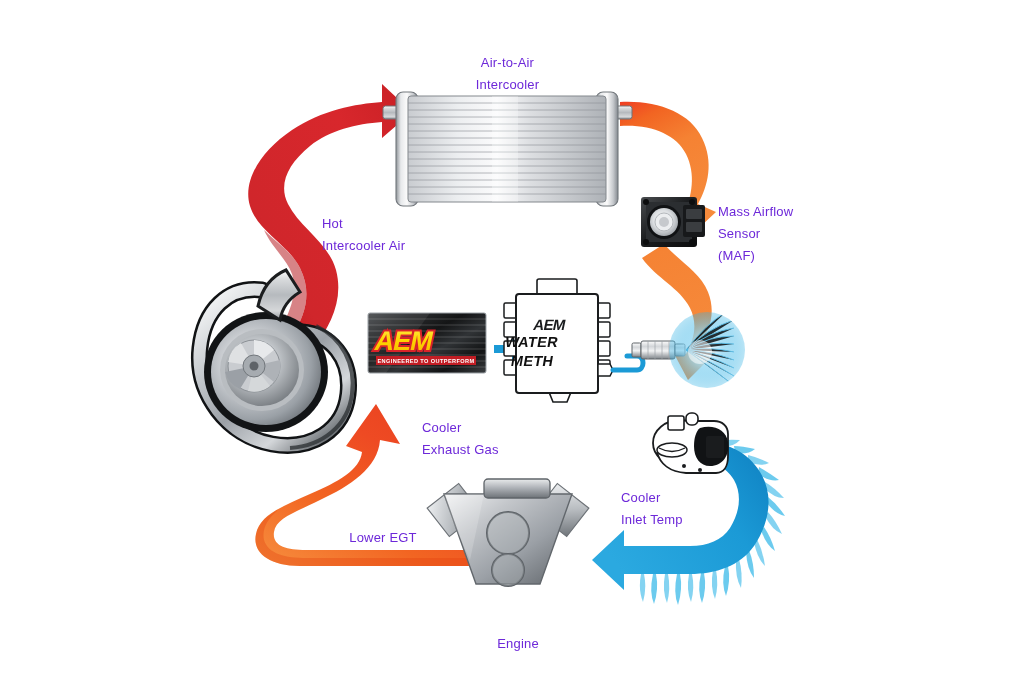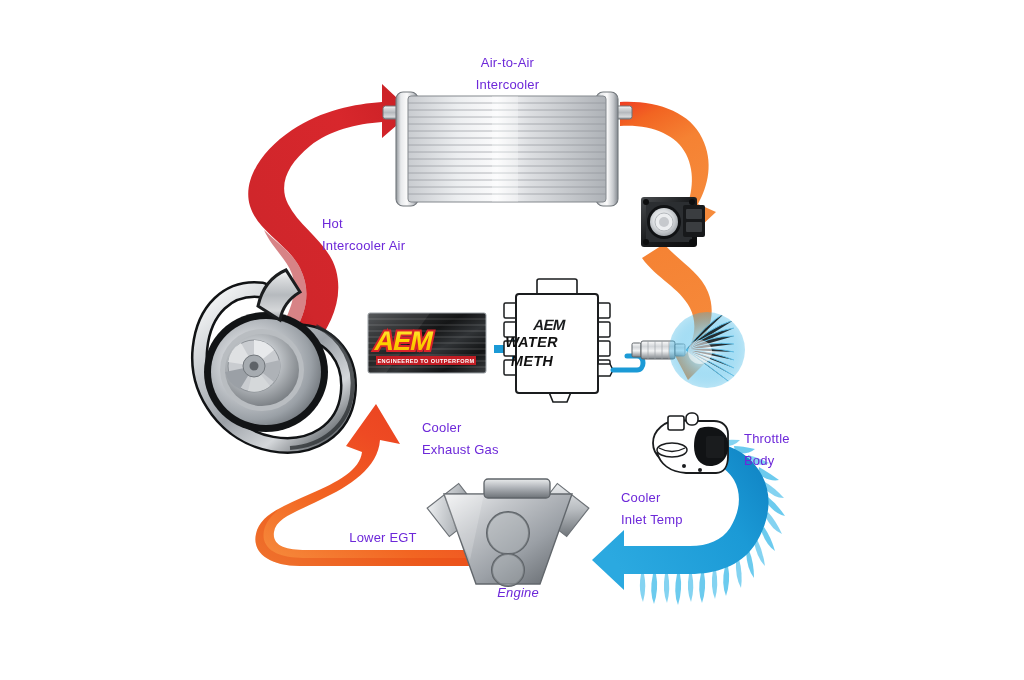--- a/index.html
+++ b/index.html
@@ -474,27 +474,28 @@
   </g>
 
 </svg>
 
 <div class="lbl center" style="left: 440px; top: 52px; width: 135px; white-space: pre;">Air-to-Air
 Intercooler</div>
 
 <div class="lbl" style="left: 322px; top: 213px; width: 180px; white-space: pre;">Hot
 Intercooler Air</div>
 
-
-<div class="lbl" style="left: 744px; top: 428px; width: 120px; white-space: pre;">Throttle
-Body</div>
+<div class="lbl" style="left: 718px; top: 201px; width: 170px; white-space: pre;">Mass Airflow
+Sensor
+(MAF)</div>
+
 
 <div class="lbl" style="left: 621px; top: 487px; width: 130px; white-space: pre;">Cooler
 Inlet Temp</div>
 
-<div class="lbl center" style="left: 468px; top: 582px; width: 100px; white-space: pre; font-style: italic;">Engine</div>
+<div class="lbl center" style="left: 468px; top: 633px; width: 100px; white-space: pre;">Engine</div>
 
 <div class="lbl" style="left: 313px; top: 527px; width: 140px; white-space: pre; text-align: center;">Lower EGT</div>
 
 <div class="lbl" style="left: 422px; top: 417px; width: 160px; white-space: pre;">Cooler
 Exhaust Gas</div>
 
 </div>
 
 </body></html>

